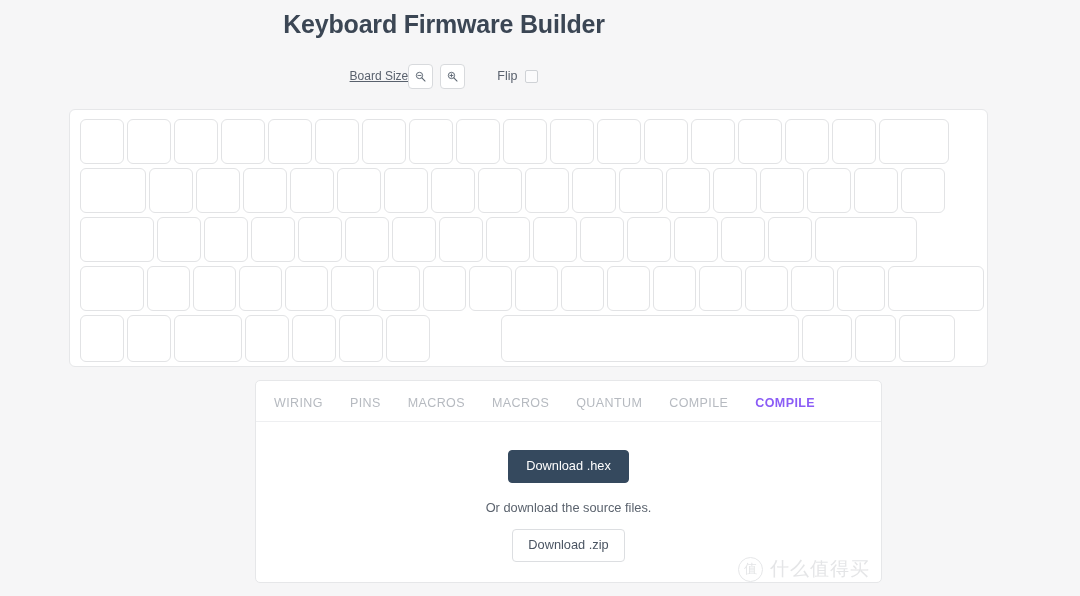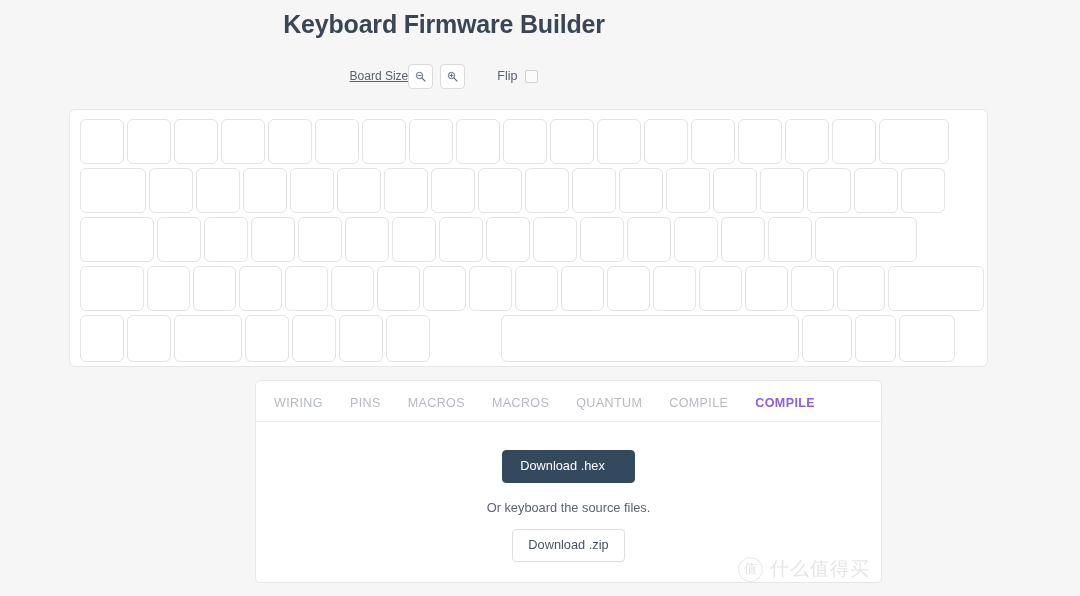--- a/index.html
+++ b/index.html
@@ -163,21 +163,21 @@
     line-height: 18px;
   }
   .btn-primary {
     display: inline-block;
     margin-top: 13px;
     background: #35495e;
     color: #ffffff;
     font-size: 12.8px;
     border: 1px solid #35495e;
     border-radius: 4px;
-    padding: 7px 29px 8px 17px;
+    padding: 7px 17px 8px 17px;
     cursor: pointer;
     line-height: 16px;
   }
   .btn-secondary {
     display: inline-block;
     margin-top: 12px;
     background: #ffffff;
     color: #4a5462;
     font-size: 12.8px;
     border: 1px solid #dcdee1;
@@ -358,21 +358,21 @@
         <div class="tab">MACROS</div>
         <div class="tab">QUANTUM</div>
         <div class="tab">COMPILE</div>
         <div class="tab active">COMPILE</div>
       </div>
     <div class="tab-divider"></div>
 
     <div class="compile-body">
       <button class="btn-primary">Download .hex</button>
       <div class="spacer-2"></div>
-      <p class="compile-text">Or keyboard the source files.</p>
+      <p class="compile-text">Or download the source files.</p>
       <button class="btn-secondary">Download .zip</button>
     </div>
   </div>
 
   <div class="watermark">
     <span class="wm-circle">值</span>
     <span class="wm-text">什么值得买</span>
   </div>
 
 </div>

